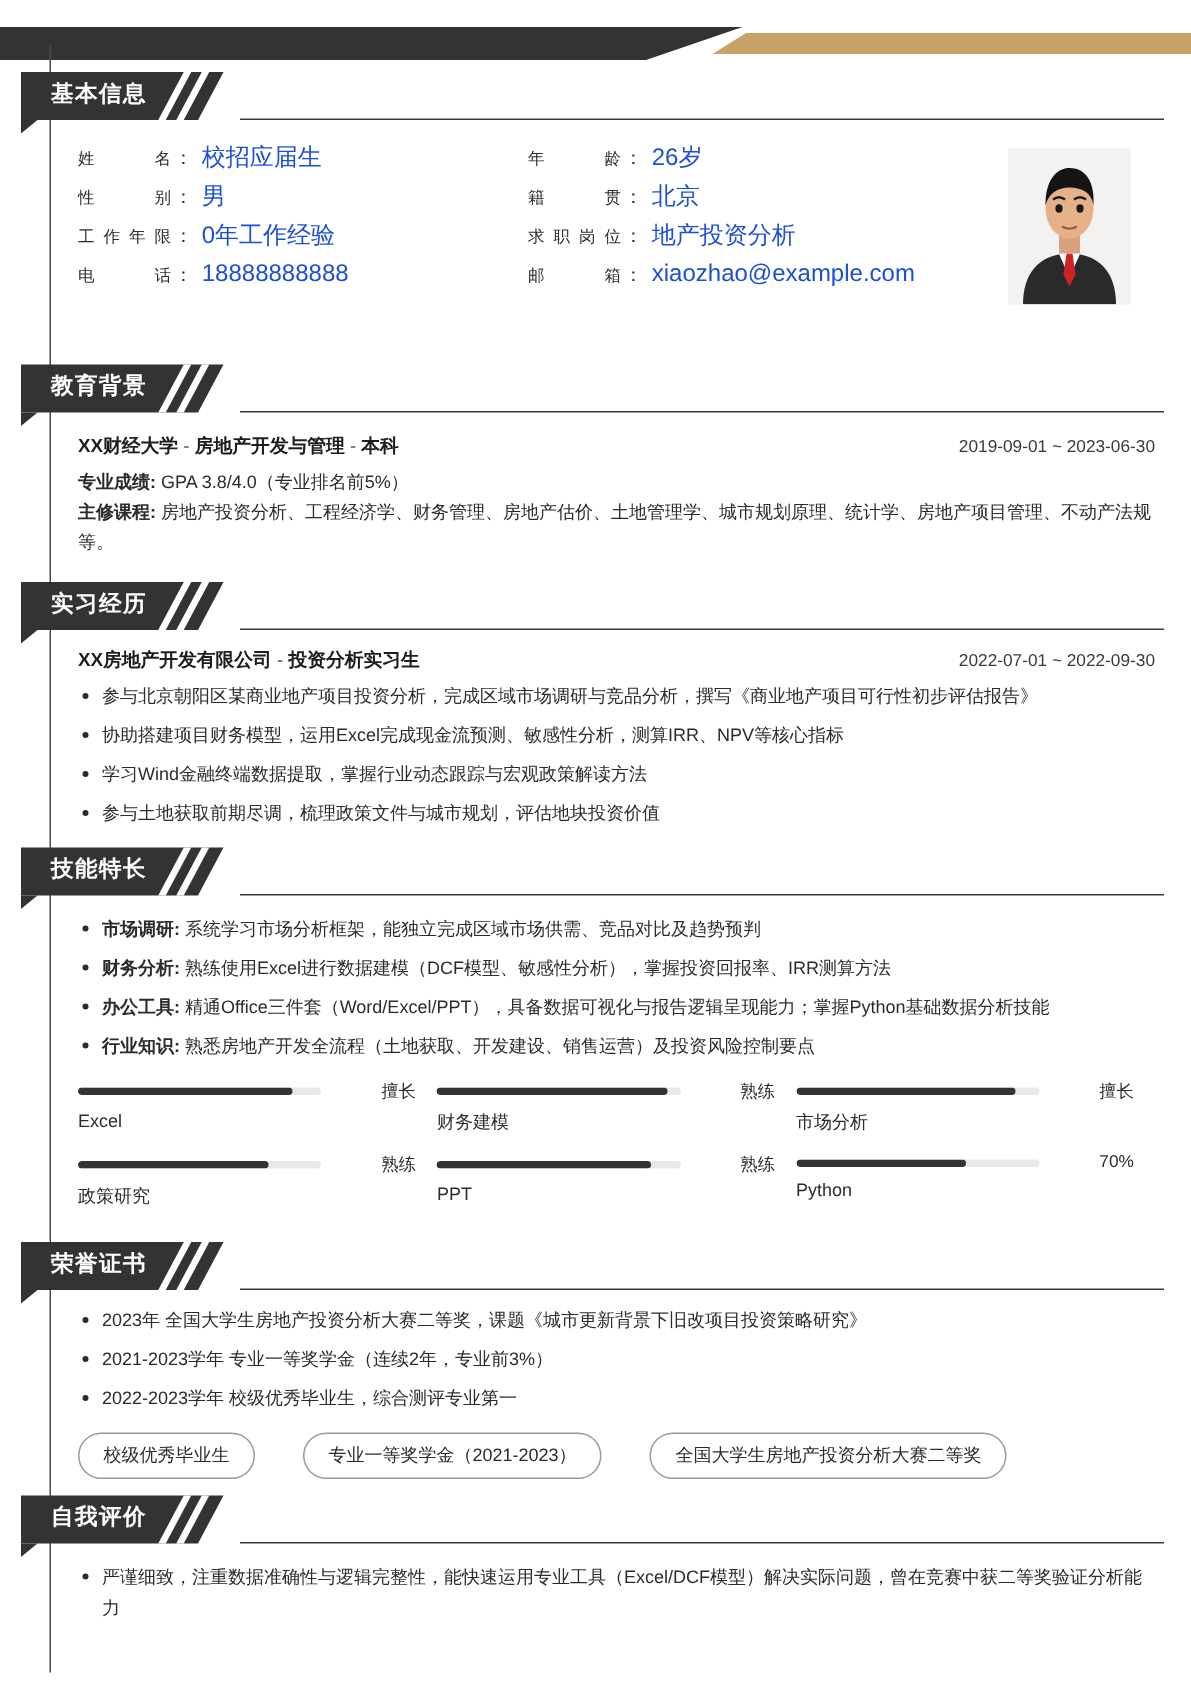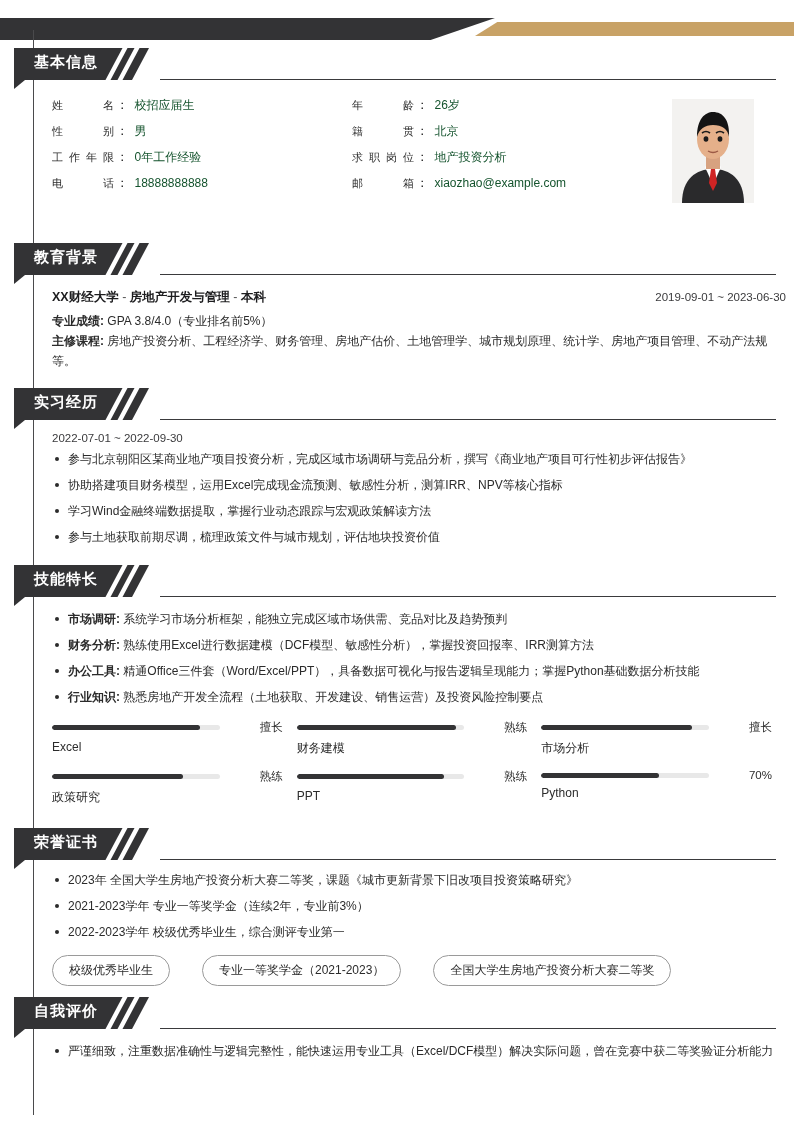--- a/index.html
+++ b/index.html
@@ -114,34 +114,34 @@
   .info-cell.right { width: 300px; }
   .lab {
     display: inline-block;
     width: 62px;
     text-align: justify;
     text-align-last: justify;
     font-size: 11px;
     color: #2b2b2b;
   }
   .colon { padding: 0 6px 0 2px; font-size: 12.5px; }
-  .val { font-size: 12px; color: #14532d; }
+  .val { font-size: 16px; color: #1d4ed8; }
 
   .photo {
     position: absolute;
     left: 672px;
     top: 99px;
     width: 82px;
     height: 104px;
     background: #f2f1ef;
     overflow: hidden;
   }
 
   
-  .body-box { position: absolute; left: 52px; right: 8px; top: 0; }
+  .body-box { position: absolute; left: 52px; right: 24px; top: 0; }
   .row-head {
     display: flex;
     justify-content: space-between;
     align-items: baseline;
     margin-bottom: 5px;
   }
   .org { font-size: 12.5px; font-weight: bold; color: #1d1d1f; }
   .org .sep { font-weight: normal; color: #555; }
   .date { font-size: 11.5px; color: #3a3a3c; }
 
@@ -333,20 +333,23 @@
     <div class="notch"></div>
     <div class="slant" style="left:118px;"></div>
     <div class="stripe" style="left:100px;"></div>
     <div class="stripe" style="left:112px;"></div>
     <div class="title">实习经历</div>
   </div>
   <div class="sec-rule"></div>
 
   <div class="body-box" style="top:44px;">
     <div class="row-head">
+      <div class="org">
+        <span>XX房地产开发有限公司</span><span class="sep"> - </span><span>投资分析实习生</span>
+      </div>
       <div class="date">2022-07-01 ~ 2022-09-30</div>
     </div>
     <ul class="bullets">
       <li>参与北京朝阳区某商业地产项目投资分析，完成区域市场调研与竞品分析，撰写《商业地产项目可行性初步评估报告》</li>
       <li>协助搭建项目财务模型，运用Excel完成现金流预测、敏感性分析，测算IRR、NPV等核心指标</li>
       <li>学习Wind金融终端数据提取，掌握行业动态跟踪与宏观政策解读方法</li>
       <li>参与土地获取前期尽调，梳理政策文件与城市规划，评估地块投资价值</li>
     </ul>
   </div>
 </div>

